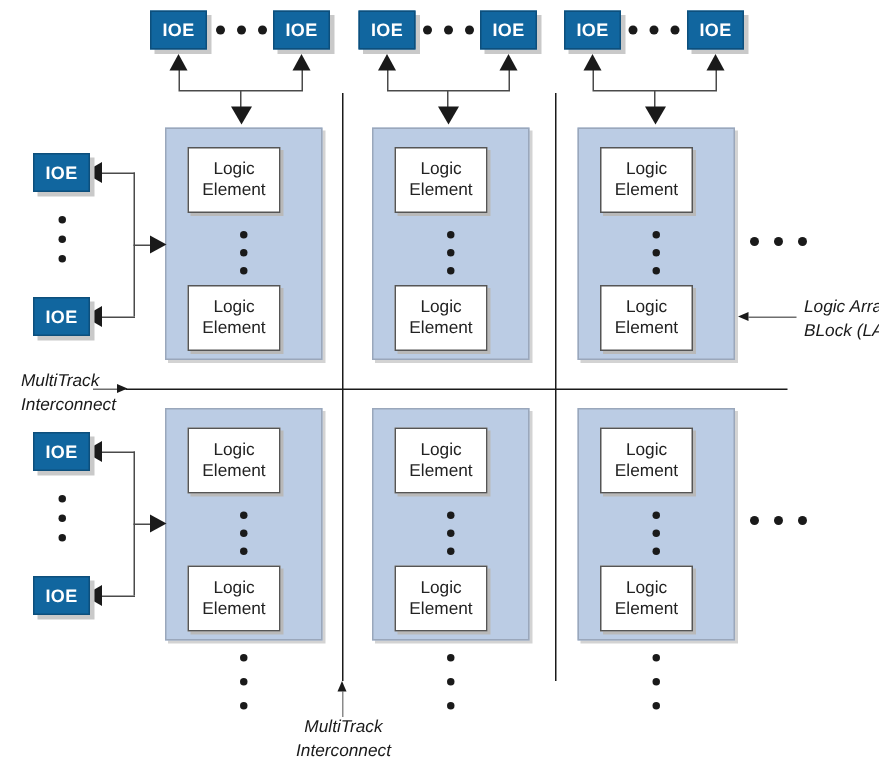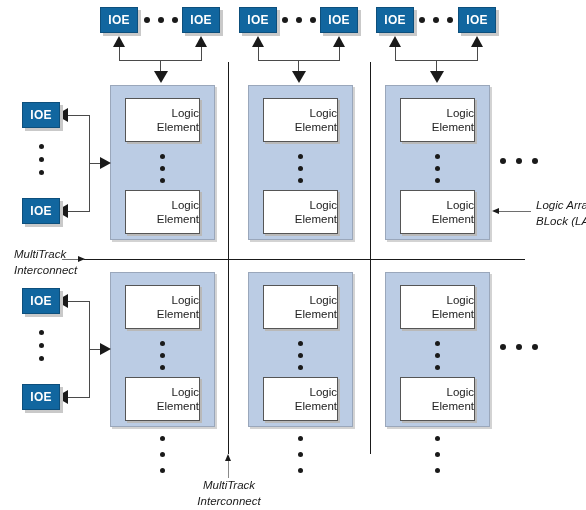--- a/index.html
+++ b/index.html
@@ -46,29 +46,29 @@
     border: 1px solid #9aa7bb;
     box-shadow: 2px 2px 0 0 #d3d3d3;
     box-sizing: border-box;
     z-index: 4;
   }
 
   
   .le {
     position: absolute;
     left: 14px;
-    width: 75px;
+    width: 62px;
     height: 44px;
     background: #ffffff;
     border: 1px solid #555555;
     box-shadow: 2px 2px 0 0 #b9b9b9;
     box-sizing: border-box;
     display: flex;
     flex-direction: column;
-    align-items: flex-end;
+    align-items: center;
     justify-content: center;
     font-size: 11.5px;
     color: #222222;
     line-height: 1.22;
     z-index: 5;
   }
   .le span { display: block; }
 
   
   .dot {

